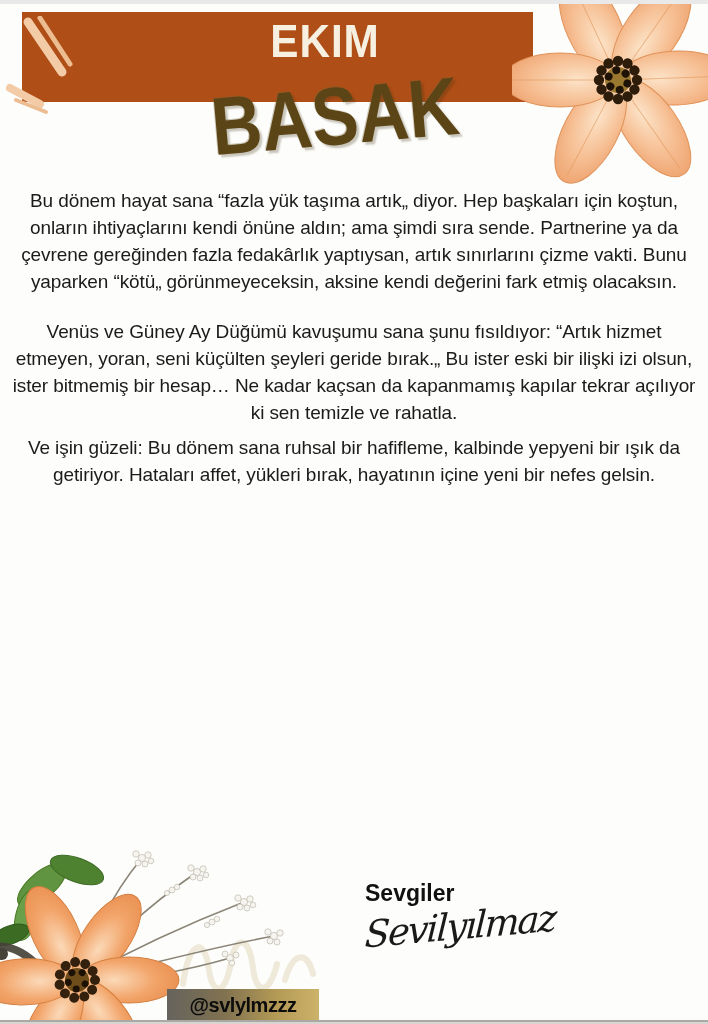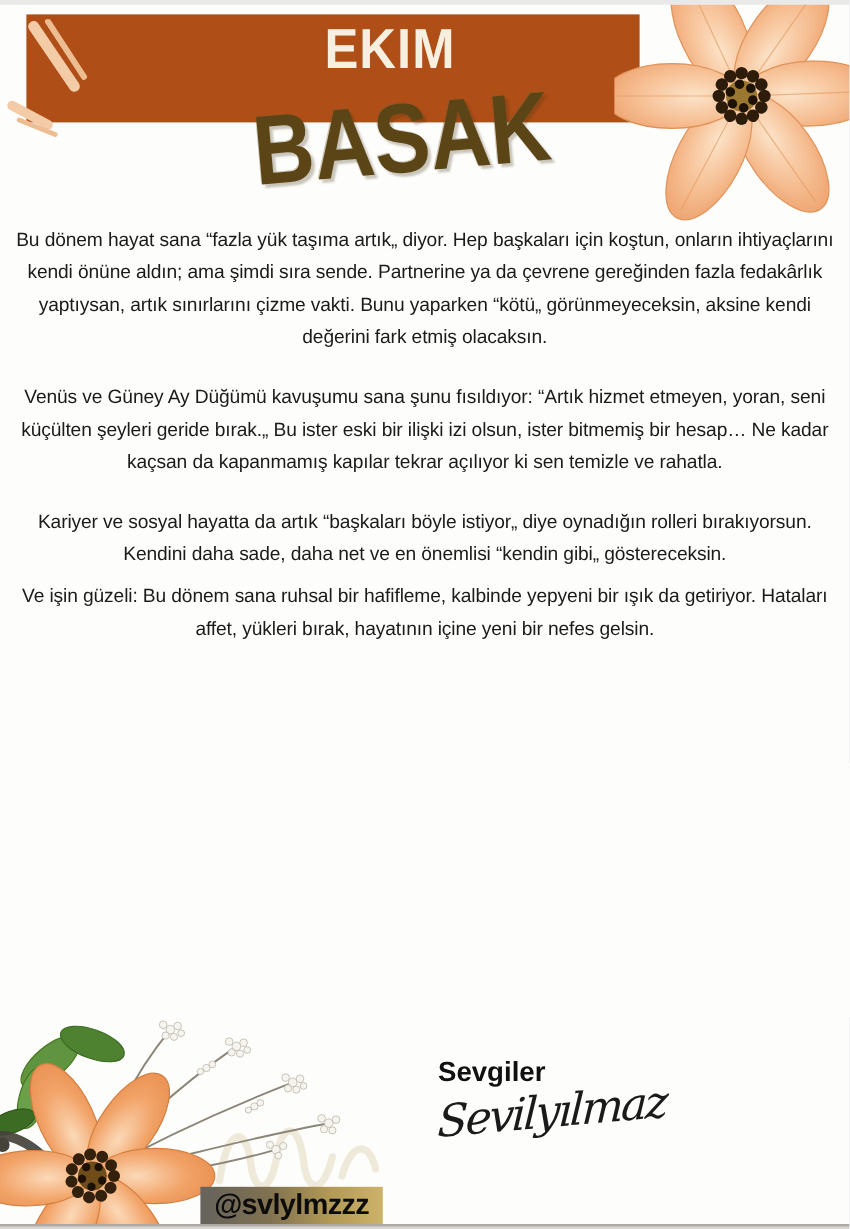--- a/index.html
+++ b/index.html
@@ -25,42 +25,42 @@
     position:absolute; left:190px; top:72px; width:280px; z-index:3;
     text-align:center; font-size:82px; font-weight:bold; line-height:1;
     color:#5B4517;
     transform:rotate(-5deg) scaleX(.85); transform-origin:center;
     text-shadow:3px 3px 2px rgba(70,55,20,.28), -1px -1px 0 rgba(120,100,55,.35);
   }
   .flower-tr { position:absolute; left:512px; top:-10px; width:206px; height:192px; z-index:2; }
   
   .content {
     position:absolute; left:6px; right:6px; top:183px; z-index:1;
-    text-align:center; font-size:16px; line-height:27px; letter-spacing:-.1px;
+    text-align:center; font-size:19px; line-height:27px; letter-spacing:-.1px;
   }
   .content p { margin:0 0 23px; }
   .content p:last-child { margin-top:-15px; }
   
   .bouquet { position:absolute; left:-18px; top:826px; width:352px; height:200px; z-index:1; }
   .watermark { position:absolute; left:175px; top:918px; width:150px; height:85px; z-index:0; }
   .closing-text {
     position:absolute; left:365px; top:876px; width:185px; z-index:1;
     font-size:23px; font-weight:bold; color:#111;
   }
   .signature {
     position:absolute; left:355px; top:901px; width:210px; z-index:1;
     text-align:center; font-size:37px; font-style:italic; letter-spacing:-2px;
     font-family:"DejaVu Serif", serif; color:#1a1a1a;
     transform:rotate(-5deg) skewX(-8deg);
   }
   .handle-badge {
     position:absolute; left:167px; top:985px; width:152px; height:32px; z-index:4;
     display:flex; align-items:center; justify-content:center;
     background:linear-gradient(90deg,#65635D 0%,#817250 38%,#B39A55 72%,#CDB269 100%);
-    font-size:24px; font-weight:bold; color:#0c0c0c; letter-spacing:-.5px;
+    font-size:20px; font-weight:bold; color:#0c0c0c; letter-spacing:-.5px;
   }
   .bottom-bar {
     position:absolute; left:0; right:0; bottom:0; height:8px; z-index:5;
     background:#D8D5D1; border-top:2px solid #ABA9A5;
   }
 </style>
 </head>
 <body>
 
 <div class="page">
@@ -132,21 +132,20 @@
           <circle transform="rotate(200 106 86)" cx="116" cy="86" r="4"></circle>
         <circle transform="rotate(260 106 86)" cx="116" cy="86" r="4"></circle>
           <circle transform="rotate(320 106 86)" cx="116" cy="86" r="4"></circle>
       </g>
     </g>
   </svg>
 
   <div class="content">
     <p>Bu dönem hayat sana “fazla yük taşıma artık„ diyor. Hep başkaları için koştun, onların ihtiyaçlarını kendi önüne aldın; ama şimdi sıra sende. Partnerine ya da çevrene gereğinden fazla fedakârlık yaptıysan, artık sınırlarını çizme vakti. Bunu yaparken “kötü„ görünmeyeceksin, aksine kendi değerini fark etmiş olacaksın.</p>
     <p>Venüs ve Güney Ay Düğümü kavuşumu sana şunu fısıldıyor: “Artık hizmet etmeyen, yoran, seni küçülten şeyleri geride bırak.„ Bu ister eski bir ilişki izi olsun, ister bitmemiş bir hesap… Ne kadar kaçsan da kapanmamış kapılar tekrar açılıyor ki sen temizle ve rahatla.</p>
-    <p>Kariyer ve sosyal hayatta da artık “başkaları böyle istiyor„ diye oynadığın rolleri bırakıyorsun. Kendini daha sade, daha net ve en önemlisi “kendin gibi„ göstereceksin.</p>
     <p>Ve işin güzeli: Bu dönem sana ruhsal bir hafifleme, kalbinde yepyeni bir ışık da getiriyor. Hataları affet, yükleri bırak, hayatının içine yeni bir nefes gelsin.</p>
   </div>
 
   <svg class="watermark" viewBox="0 0 150 85" aria-hidden="true">
     <path d="M8,62 C14,18 30,14 34,48 C37,72 50,76 56,40 C60,14 74,12 78,46 C81,72 94,74 102,42 M110,58 C118,30 132,28 138,52" stroke="#EAE2CF" stroke-width="6" fill="none" stroke-linecap="round" opacity=".75"></path>
   </svg>
 
   <svg class="bouquet" viewBox="0 0 352 200" aria-hidden="true">
     <defs>
       <radialGradient id="pb" cx="35%" cy="50%" r="75%">

